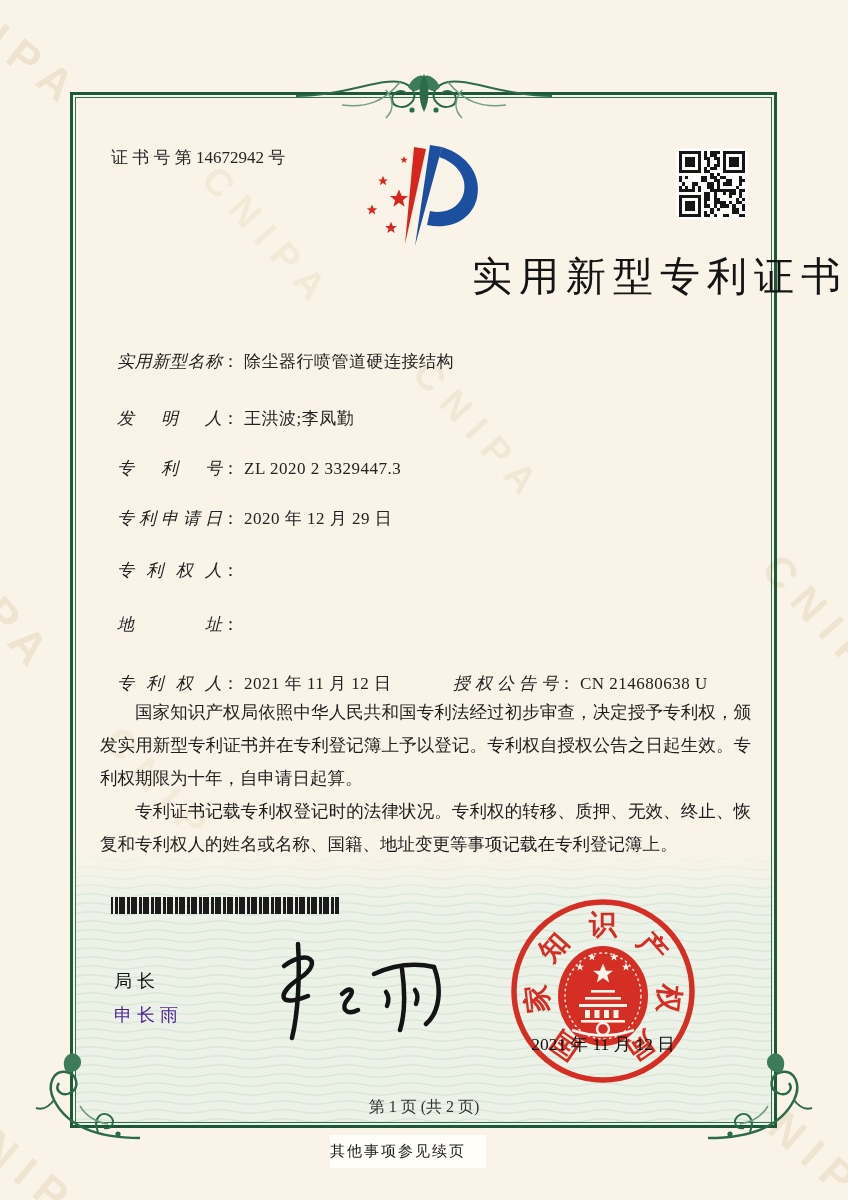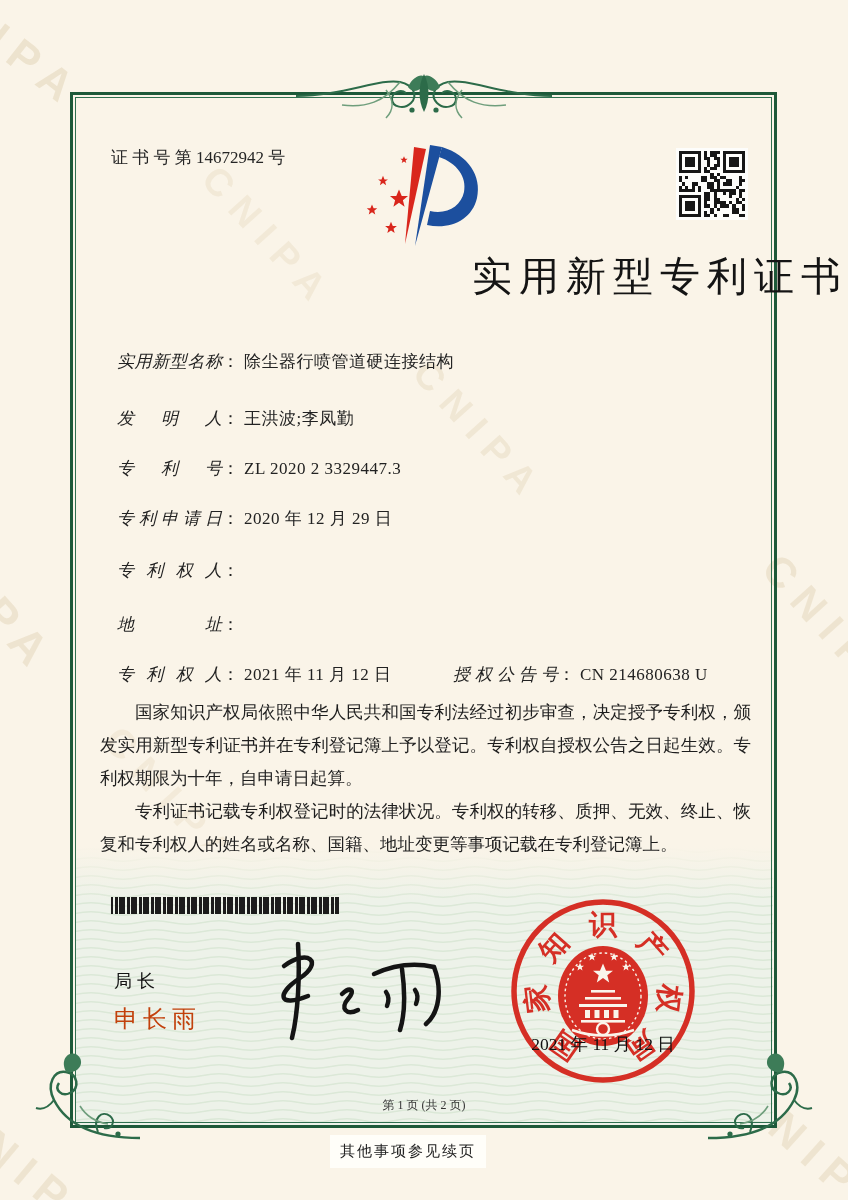--- a/index.html
+++ b/index.html
@@ -46,47 +46,47 @@
   .qf-tl{left:3px;top:3px;} .qf-tr{right:3px;top:3px;} .qf-bl{left:3px;bottom:3px;}
 
   .logo{left:358px;top:140px;width:128px;height:112px;z-index:4;}
 
   .title{left:0;right:0;top:249px;text-align:right;font-size:40px;font-weight:normal;
          letter-spacing:7px;color:#141414;z-index:4;}
 
   .fields{left:117px;top:350px;width:600px;font-size:17px;color:#222;z-index:4;}
   .frow{display:flex;line-height:24px;}
   .mb1{margin-bottom:33px}.mb2{margin-bottom:26px}.mb3{margin-bottom:26px}
-  .mb4{margin-bottom:28px}.mb5{margin-bottom:30px}.mb6{margin-bottom:26px}
+  .mb4{margin-bottom:28px}.mb5{margin-bottom:30px}.mb6{margin-bottom:35px}
   .flabel{width:105px;flex:none;text-align:justify;text-align-last:justify;font-style:italic;}
   .fcolon{flex:none;margin-right:5px;}
   .fvalue{letter-spacing:.5px;}
   .gpair{display:flex;width:336px;flex:none;}
   .gpair2{display:flex;}
 
   .body-text{left:100px;top:696px;width:651px;font-size:17.5px;line-height:33px;
              text-align:justify;color:#1e1e1e;z-index:4;}
   .body-text p{margin:0;text-indent:2em;}
 
   .barcode{left:111px;top:897px;width:228px;height:17px;z-index:4;background:
     repeating-linear-gradient(90deg,#1b1b1b 0 2px,rgba(0,0,0,0) 2px 4px),
     repeating-linear-gradient(90deg,#1b1b1b 0 1px,rgba(0,0,0,0) 1px 6px),
     repeating-linear-gradient(90deg,rgba(0,0,0,0) 0 9px,#1b1b1b 9px 12px);}
 
   .official-title{left:114px;top:969px;font-size:18px;letter-spacing:5px;color:#111;z-index:4;}
-  .official-name{left:114px;top:1003px;font-size:24px;letter-spacing:5px;color:#c2410c;z-index:4;}
+  .official-name{left:114px;top:1003px;font-size:18px;letter-spacing:5px;color:#4c1d95;z-index:4;}
   .sig{left:250px;top:936px;width:200px;height:110px;z-index:4;}
 
   .seal{left:508px;top:896px;width:190px;height:190px;z-index:5;opacity:.96;}
   .seal-date{left:510px;top:1032px;width:186px;text-align:center;font-size:17.5px;
              color:#101010;z-index:6;}
 
-  .page-info{left:70px;right:70px;top:1097px;text-align:center;font-size:12px;color:#333;z-index:4;}
+  .page-info{left:70px;right:70px;top:1097px;text-align:center;font-size:16px;color:#333;z-index:4;}
   .note{left:330px;top:1135px;width:156px;height:33px;line-height:33px;background:#fffef9;
-        text-align:center;font-size:15px;letter-spacing:2px;color:#222;z-index:4;}
+        font-size:15px;letter-spacing:2px;color:#222;z-index:4;}
 </style>
 </head>
 <body>
 
 <div class="page">
 
   <div class="wm wm1">CNIPA</div>
   <div class="wm wm2">CNIPA</div>
   <div class="wm wm3">CNIPA</div>
   <div class="wm wm4">CNIPA</div>

